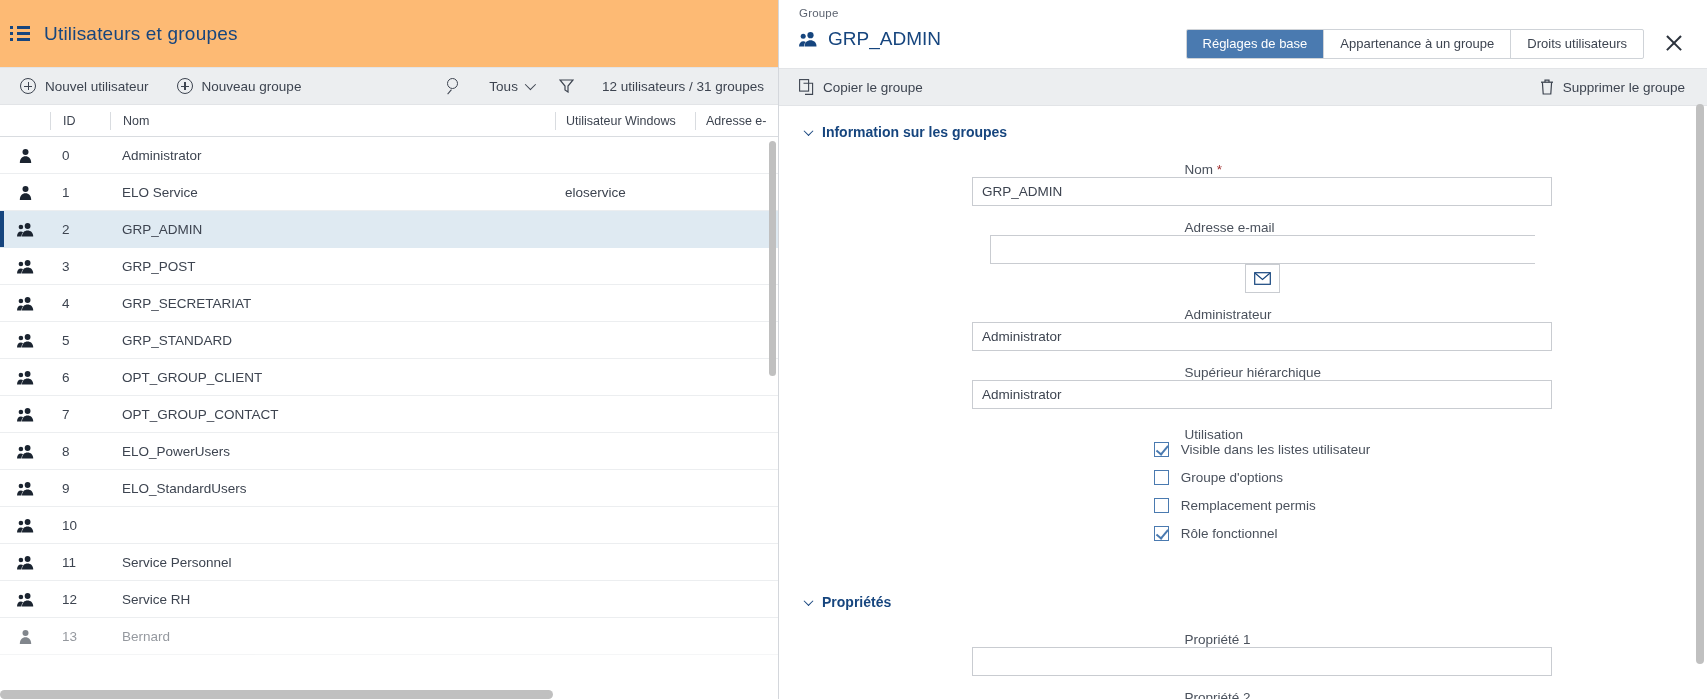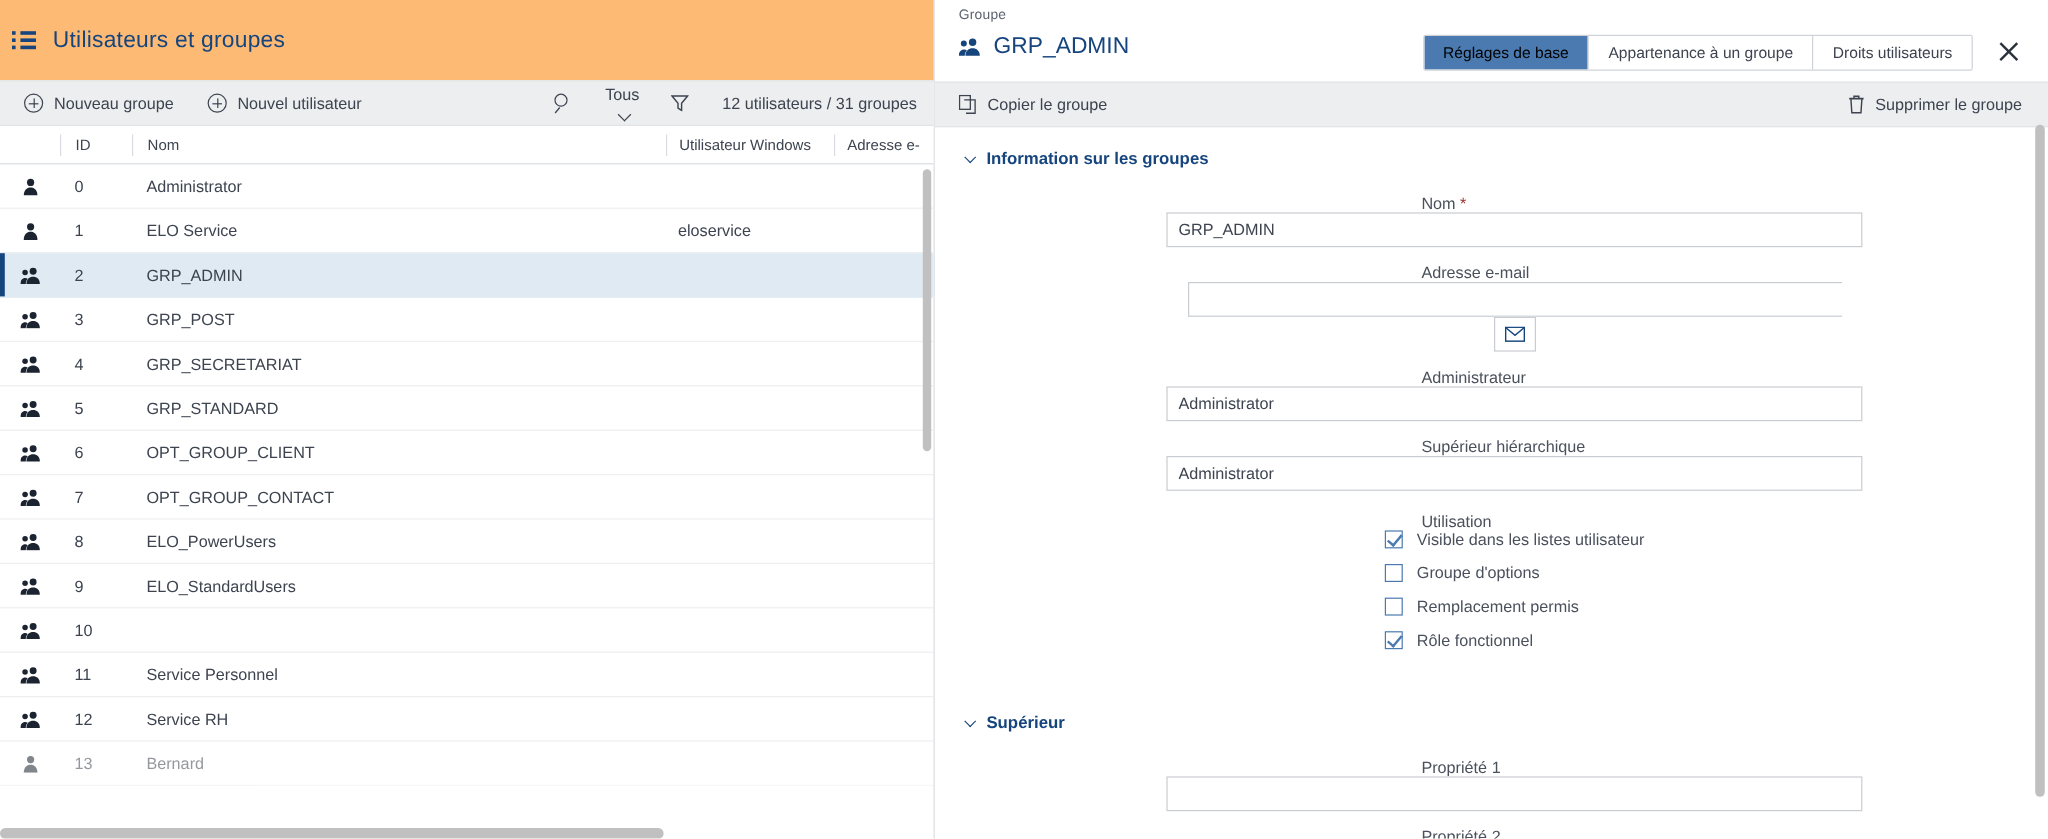--- a/index.html
+++ b/index.html
@@ -42,21 +42,21 @@
   .tb-btn { display:flex; align-items:center; gap:9px; padding: 0 14px; height:100%; cursor:pointer; white-space:nowrap;}
   .tb-btn:first-child { padding-left: 20px; }
   .plus-circle { width:16px;height:16px;border:1.3px solid #3d4450;border-radius:50%;position:relative;flex:none;}
   .plus-circle:before,.plus-circle:after{content:"";position:absolute;background:#3d4450;}
   .plus-circle:before{left:3px;top:6.8px;width:8px;height:1.3px;}
   .plus-circle:after{top:3px;left:6.8px;height:8px;width:1.3px;}
   .tb-spacer { flex: 1; }
   .search-ico { width:17px;height:17px;position:relative;flex:none; }
   .search-ico .circ{position:absolute;width:11px;height:11px;border:1.4px solid #3d4450;border-radius:50%;left:1px;top:0;}
   .search-ico .hdl{position:absolute;width:1.4px;height:6px;background:#3d4450;left:3px;top:11px;transform:rotate(40deg);}
-  .tb-select { display:flex;align-items:center;gap:7px;padding:0 12px;cursor:pointer;flex-direction:column; }
+  .tb-select { display:flex;align-items:center;gap:7px;padding:0 12px;cursor:pointer; }
   .chev { width:8px;height:8px;border-right:1.5px solid #3d4450;border-bottom:1.5px solid #3d4450;transform:rotate(45deg) translateY(-2px);flex:none;}
   .funnel { width:15px;height:14px;flex:none; }
   .tb-count { padding: 0 14px; white-space:nowrap; }
 
   
   .table-wrap { flex:1; position:relative; overflow:hidden; }
   .thead {
     height: 32px; display:flex; align-items:center;
     font-size: 12.5px; color:#3d4450;
     border-bottom: 1px solid #d9dce0;
@@ -108,21 +108,21 @@
   .grp-icon { width:18px; height:16px; flex:none; }
   .rp-title { font-size: 19px; color:#16457e; }
 
   .tabs { position:absolute; right: 63px; top: 29px; display:flex;
           border:1px solid #cfd3d8; border-radius:2px; overflow:hidden; background:#fff;}
   .tab {
     font-size:13px; padding: 0 16px; height:28px; line-height:28px;
     color:#3d4450; cursor:pointer; border-left:1px solid #cfd3d8; white-space:nowrap;
   }
   .tab:first-child{border-left:none;}
-  .tab.active{ background:#4a7ab0; color:#000000;}
+  .tab.active{ background:#4a7ab0; color:#ffffff;}
   .close-x { position:absolute; right:22px; top:32px; width:22px; height:22px; cursor:pointer;}
   .close-x:before,.close-x:after{content:"";position:absolute;left:1px;top:10px;width:20px;height:2.1px;background:#2b323c;}
   .close-x:before{transform:rotate(45deg);}
   .close-x:after{transform:rotate(-45deg);}
 
   .rp-toolbar {
     height:38px; background:#eceef0; display:flex; align-items:center;
     border-top:1px solid #e2e4e7; border-bottom:1px solid #e2e4e7;
     font-size:13.5px; color:#3d4450;justify-content:space-between;
   }
@@ -181,25 +181,25 @@
             <div class="li-dot"></div>
             <div class="li-bar"></div>
           </div>
       </div>
       <div class="page-title">Utilisateurs et groupes</div>
     </div>
 
     <div class="toolbar">
       <div class="tb-btn">
         <span class="plus-circle"></span>
-        <span>Nouveau groupe</span>
+        <span>Nouvel utilisateur</span>
       </div>
       <div class="tb-btn">
         <span class="plus-circle"></span>
-        <span>Nouvel utilisateur</span>
+        <span>Nouveau groupe</span>
       </div>
       <div class="tb-spacer"></div>
       <div class="tb-btn">
         <span class="search-ico">
             <span class="circ"></span>
             <span class="hdl"></span>
           </span>
       </div>
       <div class="tb-select">
         <span>Tous</span>
@@ -507,21 +507,21 @@
               <span class="clabel">Remplacement permis</span>
             </div>
             <div class="crow">
               <span class="cbox checked"></span>
               <span class="clabel">Rôle fonctionnel</span>
             </div>
           </div>
         </div>
         <div class="section-head" style="margin-top: 40px;">
           <span class="chev-sm"></span>
-          <span>Supérieur</span>
+          <span>Propriétés</span>
         </div>
         <div class="frow">
           <div class="flabel">Propriété 1</div>
           <input class="finput" value="" placeholder="" style="">
         </div>
         <div class="frow">
           <div class="flabel">Propriété 2</div>
           <input class="finput" value="" placeholder="" style="">
         </div>
       </div>

